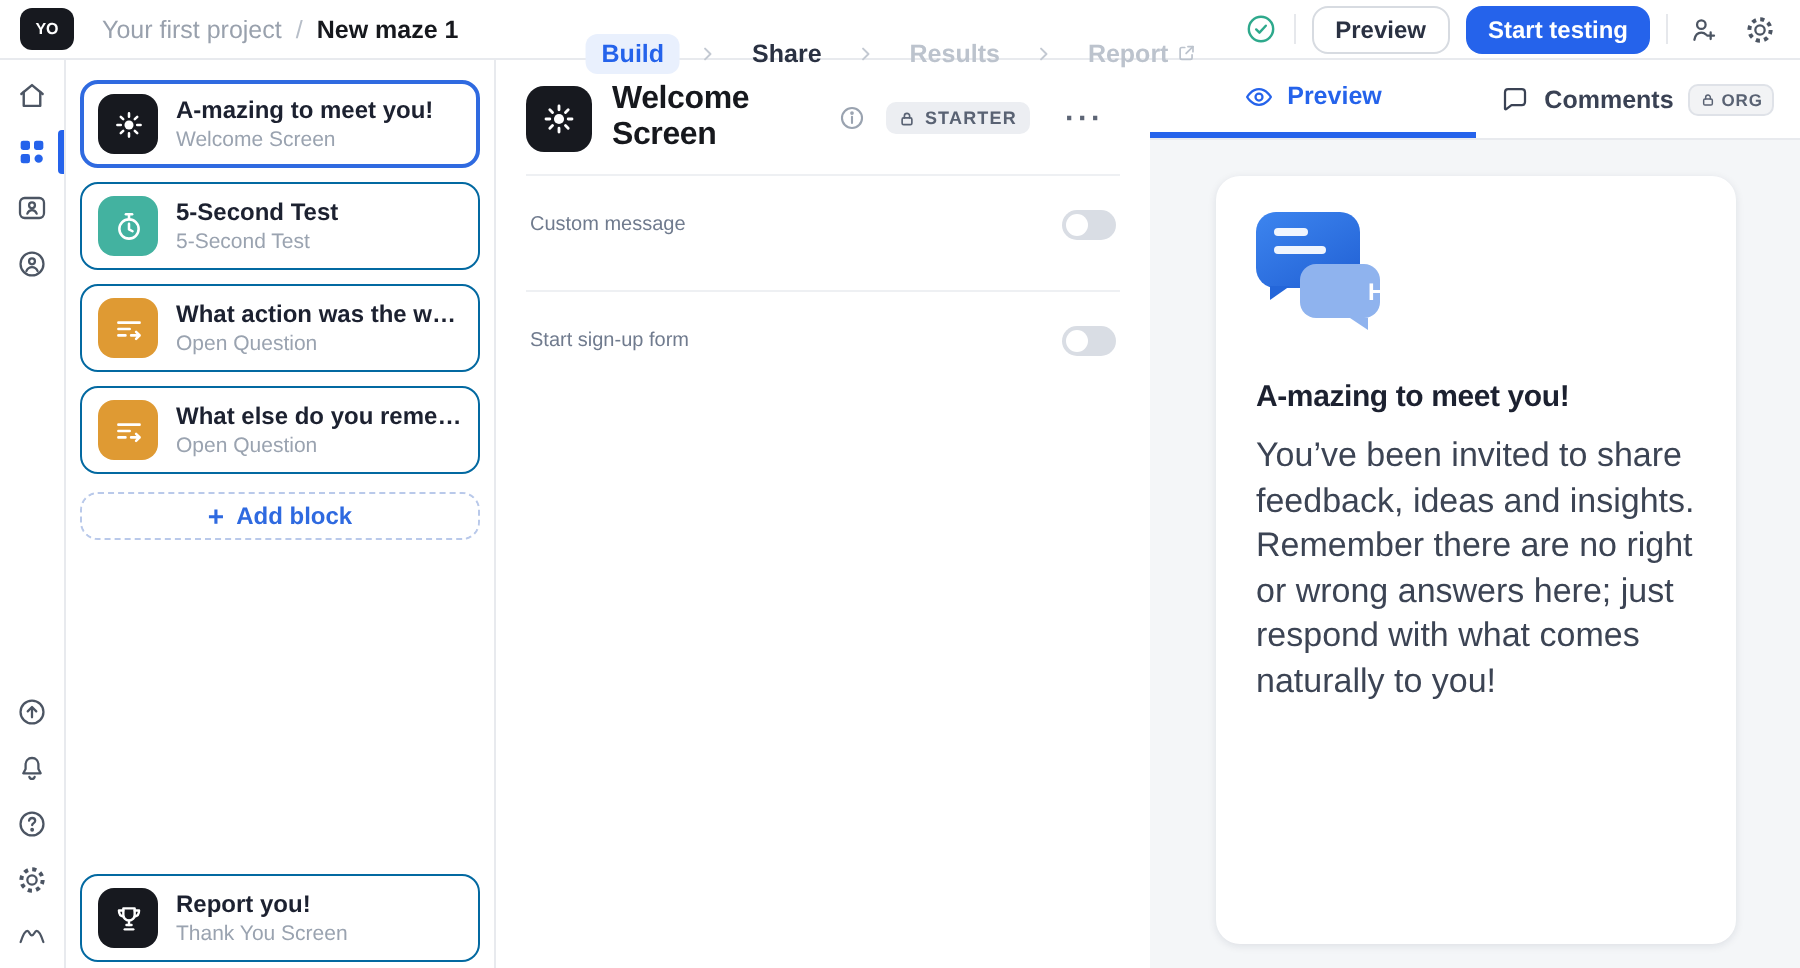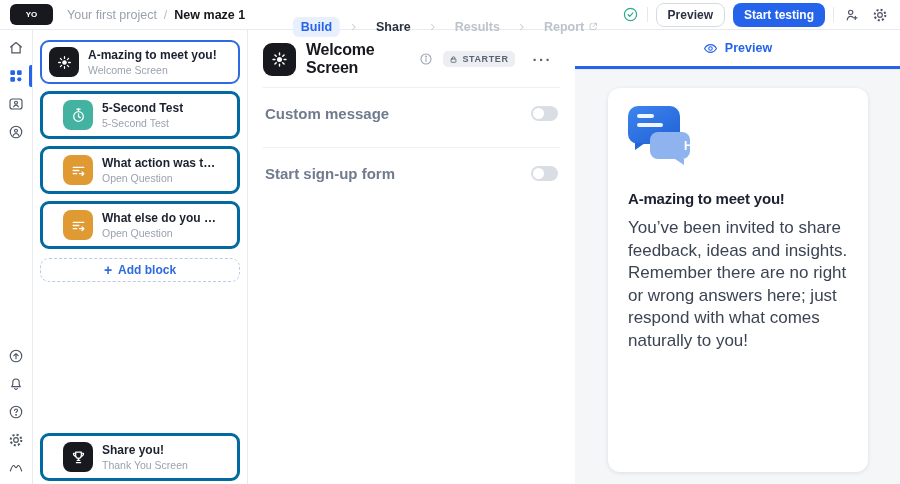--- a/index.html
+++ b/index.html
@@ -8,21 +8,21 @@
     width:900px; height:484px; overflow:hidden;
     font-family:"Liberation Sans", sans-serif;
     background:#ffffff; color:#16181d;
     -webkit-font-smoothing:antialiased;
   }
   svg { display:block; }
 
   
   .topbar { height:30px; border-bottom:1px solid #e8eaee; display:flex; align-items:center; padding:0 10px; position:relative; }
   .tb-left { display:flex; align-items:center; }
-  .logo { width:43px; height:21px; background:#17191f; border-radius:6px; color:#fff; font-size:8px; font-weight:bold; display:flex; align-items:center; justify-content:center; cursor:pointer; }
+  .logo { width:27px; height:21px; background:#17191f; border-radius:6px; color:#fff; font-size:8px; font-weight:bold; display:flex; align-items:center; justify-content:center; cursor:pointer; }
   .breadcrumb { margin-left:14px; font-size:12.5px; display:flex; gap:7px; align-items:center; }
   .bc-project { color:#99a1ad; }
   .bc-sep { color:#b7bec8; }
   .bc-current { font-weight:bold; color:#16181d; }
 
   .tb-center { position:absolute; left:50%; top:12px; height:100%; transform:translateX(-50%); display:flex; align-items:center; gap:9px; }
   .step { font-size:12.5px; font-weight:bold; color:#2a3142; padding:3px 8px; border-radius:6px; cursor:pointer; display:flex; align-items:center; gap:4px; }
   .step.active { color:#2563eb; background:#e9f0fd; }
   .step.disabled { color:#bcc3cd; }
   .chev { color:#c3c9d2; }
@@ -40,21 +40,21 @@
   
   .rail { width:33px; border-right:1px solid #e8eaee; display:flex; flex-direction:column; align-items:stretch; padding:4px 0 2px; flex:none; }
   .rail-item { height:28px; display:flex; align-items:center; justify-content:center; color:#4c5563; position:relative; cursor:pointer; }
   .rail-item svg { width:16px; height:16px; }
   .rail-item.active { color:#2563eb; }
   .rail-item.active::after { content:""; position:absolute; right:0; top:3px; height:22px; width:3px; background:#2563eb; border-radius:2px 0 0 2px; }
   .rail-spacer { flex:1; }
 
   
   .blocklist { width:215px; border-right:1px solid #e8eaee; padding:10px 7px; position:relative; flex:none; }
-  .bcard { display:flex; align-items:center; gap:9px; border:3px solid #0369a1; border-radius:9px; background:#fff; padding:6px 20px; margin-bottom:7px; cursor:pointer; }
+  .bcard { display:flex; align-items:center; gap:9px; border:1px solid #0369a1; border-radius:9px; background:#fff; padding:6px 8px; margin-bottom:7px; cursor:pointer; }
   .bcard.selected { border:2px solid #2f6ae0; padding:5px 7px; }
   .bicon { width:30px; height:30px; border-radius:8px; display:flex; align-items:center; justify-content:center; color:#fff; flex:none; }
   .bicon svg { width:17px; height:17px; }
   .ic-dark { background:#17191f; } .ic-teal { background:#43b2a0; } .ic-orange { background:#df9a33; }
   .btext { min-width:0; }
   .btitle { font-size:12px; font-weight:bold; color:#1c2130; white-space:nowrap; overflow:hidden; text-overflow:ellipsis; }
   .bsub { font-size:10.5px; color:#9aa3b0; margin-top:2px; }
   .addblock { border:1.5px dashed #b9c9ea; border-radius:9px; height:24px; display:flex; align-items:center; justify-content:center; gap:6px; color:#2f6ae0; font-size:12px; font-weight:bold; margin-top:9px; background:#fff; width:100%; font-family:inherit; cursor:pointer; }
   .addblock .plus { font-size:14px; font-weight:bold; }
   .thankcard { position:absolute; left:7px; right:7px; bottom:3px; margin-bottom:0; }
@@ -65,21 +65,21 @@
   .ed-icon { width:33px; height:33px; border-radius:9px; background:#17191f; color:#fff; display:flex; align-items:center; justify-content:center; flex:none; }
   .ed-icon svg { width:19px; height:19px; }
   .ed-title { font-size:16px; font-weight:800; color:#16181d; letter-spacing:-.2px; }
   .info-i { color:#9aa3b0; display:flex; cursor:pointer; }
   .info-i svg { width:14px; height:14px; }
   .starter { display:flex; align-items:center; gap:4px; background:#eceef2; border-radius:5px; padding:3px 6px; font-size:9px; font-weight:bold; color:#596273; letter-spacing:.6px; }
   .starter svg { width:9px; height:9px; }
   .ed-menu { margin-left:auto; color:#5d6575; font-size:15px; font-weight:bold; letter-spacing:1.5px; cursor:pointer; padding:0 8px; }
   .ed-div { border:none; border-top:1px solid #eef0f3; margin:8px 0 0; }
   .setting { display:flex; align-items:center; justify-content:space-between; padding:17px 2px; }
-  .set-label { font-size:15px; font-weight:bold; color:#707b8e; }
+  .set-label { font-size:10px; font-weight:normal; color:#707b8e; }
   .toggle { width:27px; height:15px; border-radius:8px; background:#d9dde4; position:relative; cursor:pointer; flex:none; }
   .toggle .knob { position:absolute; left:2px; top:2px; width:11px; height:11px; border-radius:50%; background:#fff; }
 
   
   .preview-panel { width:325px; background:#f4f6f8; display:flex; flex-direction:column; flex:none; }
   .tabs { height:40px; background:#fff; display:flex; border-bottom:1px solid #e8eaee; flex:none; }
   .tab { flex:1; display:flex; align-items:center; justify-content:center; gap:7px; font-size:12.5px; font-weight:bold; color:#3a4254; cursor:pointer; }
   .tab svg { width:15px; height:15px; }
   .tab.active { color:#2563eb; border-bottom:3px solid #2563eb; }
   .org { display:flex; align-items:center; gap:3px; border:1px solid #dfe2e8; background:#f2f3f5; border-radius:5px; padding:2px 5px; font-size:8.5px; font-weight:bold; color:#596273; letter-spacing:.4px; }
@@ -324,21 +324,21 @@
           <svg viewBox="0 0 24 24" fill="none" stroke="currentColor" stroke-width="1.7" stroke-linecap="round" stroke-linejoin="round">
             <path d="M8 4.5h8v4.6a4 4 0 0 1-8 0V4.5Z"></path>
             <path d="M8 6H4.9c0 2.5 1.4 4.1 3.3 4.3"></path>
             <path d="M16 6h3.1c0 2.5-1.4 4.1-3.3 4.3"></path>
             <path d="M12 13.2v3"></path>
             <path d="M9 19.3h6"></path>
             <path d="M10.2 16.2h3.6"></path>
           </svg>
         </div>
       <div class="btext">
-        <div class="btitle">Share you!</div>
+        <div class="btitle">Report you!</div>
         <div class="bsub">Thank You Screen</div>
       </div>
     </div>
   </aside>
 
   <section class="editor">
     <div class="ed-head">
       <div class="ed-icon">
           <svg viewBox="0 0 24 24" fill="none" stroke="currentColor" stroke-width="1.8" stroke-linecap="round">
             <circle cx="12" cy="12" r="3.2" fill="currentColor" stroke="none"></circle>
@@ -383,20 +383,33 @@
   </section>
 
   <section class="preview-panel">
     <div class="tabs">
       <div class="tab active">
         <svg viewBox="0 0 24 24" fill="none" stroke="currentColor" stroke-width="1.8" stroke-linecap="round" stroke-linejoin="round">
             <path d="M2.5 12S6 5.8 12 5.8 21.5 12 21.5 12 18 18.2 12 18.2 2.5 12 2.5 12Z"></path>
             <circle cx="12" cy="12" r="2.8"></circle>
           </svg>
         <span>Preview</span>
+      </div>
+      <div class="tab">
+        <svg viewBox="0 0 24 24" fill="none" stroke="currentColor" stroke-width="1.8" stroke-linejoin="round">
+            <path d="M4 6.5C4 5.1 5.1 4 6.5 4h11C18.9 4 20 5.1 20 6.5v7.9c0 1.4-1.1 2.5-2.5 2.5H9.2L5 20.1c-.4.3-1 .1-1-.4V6.5Z"></path>
+          </svg>
+        <span>Comments</span>
+        <span class="org">
+          <svg viewBox="0 0 24 24" fill="none" stroke="currentColor" stroke-width="2.2" stroke-linecap="round">
+              <rect x="5.5" y="10.5" width="13" height="9" rx="2"></rect>
+              <path d="M8.5 10.5V8a3.5 3.5 0 0 1 7 0v2.5"></path>
+            </svg>
+          <span>ORG</span>
+        </span>
       </div>
     </div>
 
     <div class="panel-body">
       <div class="pcard">
         <div class="pcard-content">
           <div class="illus">
             <div class="bub-big">
               <div class="bline l1"></div>
               <div class="bline l2"></div>

